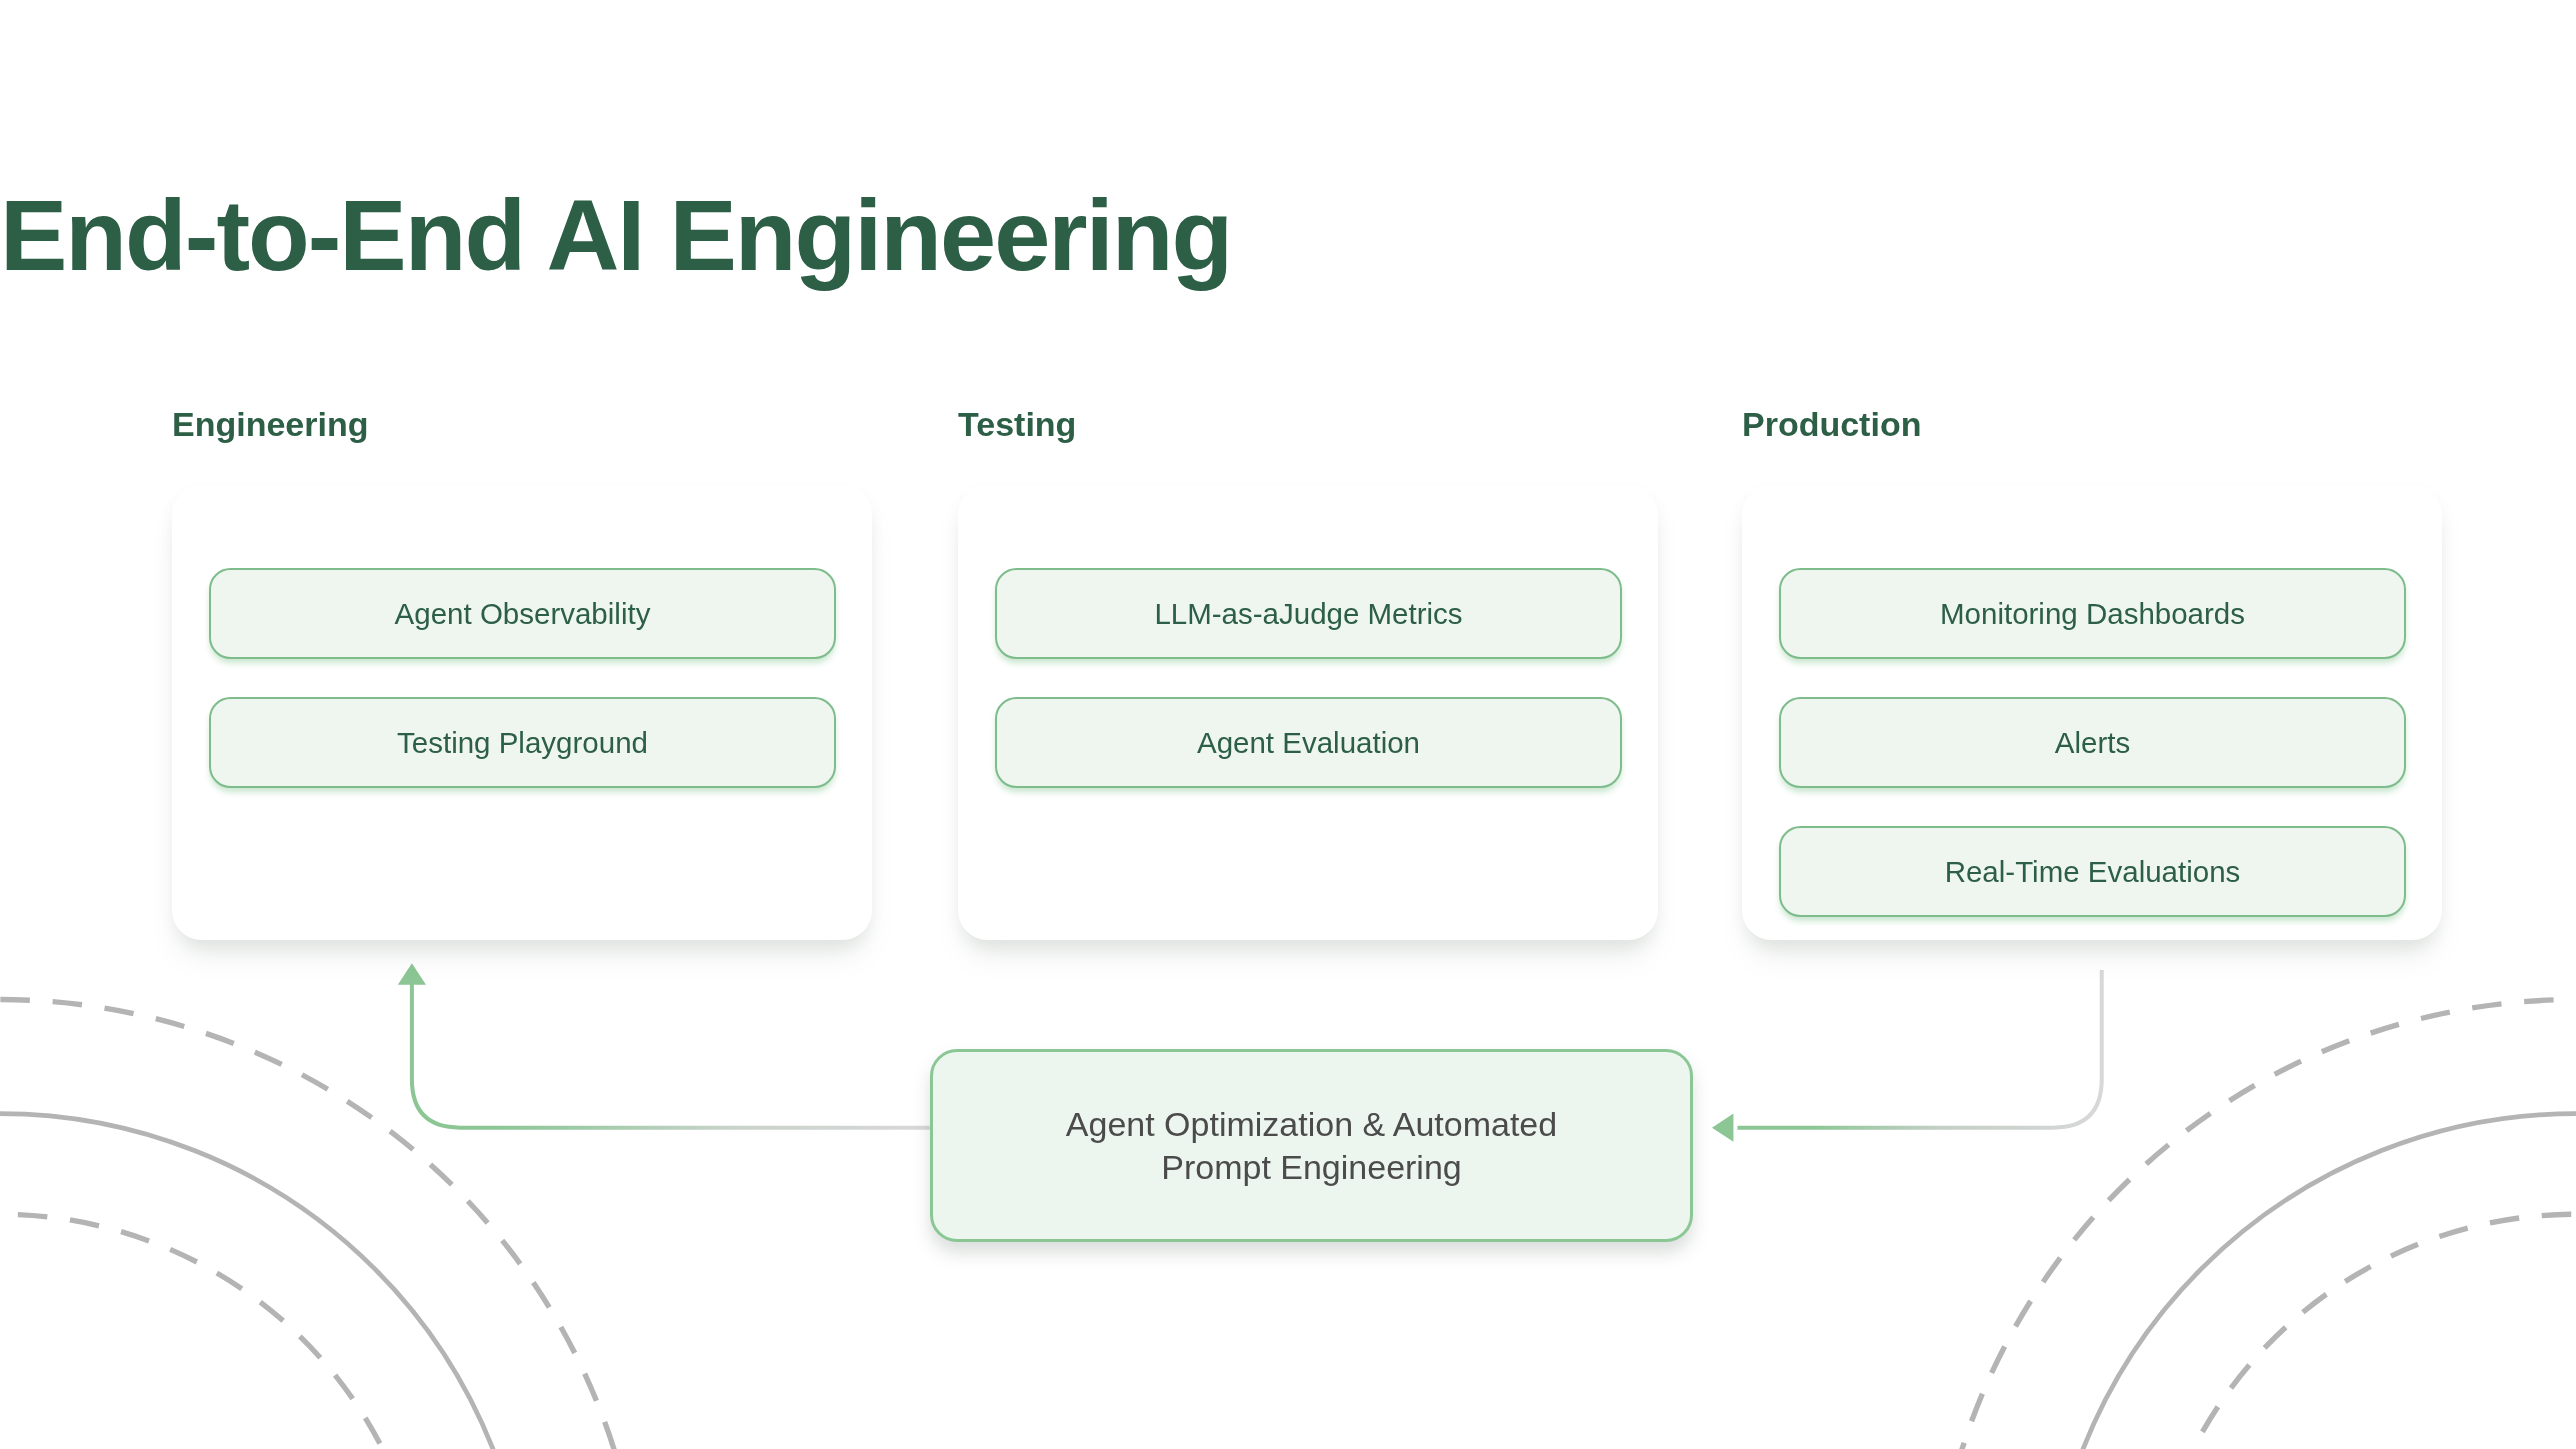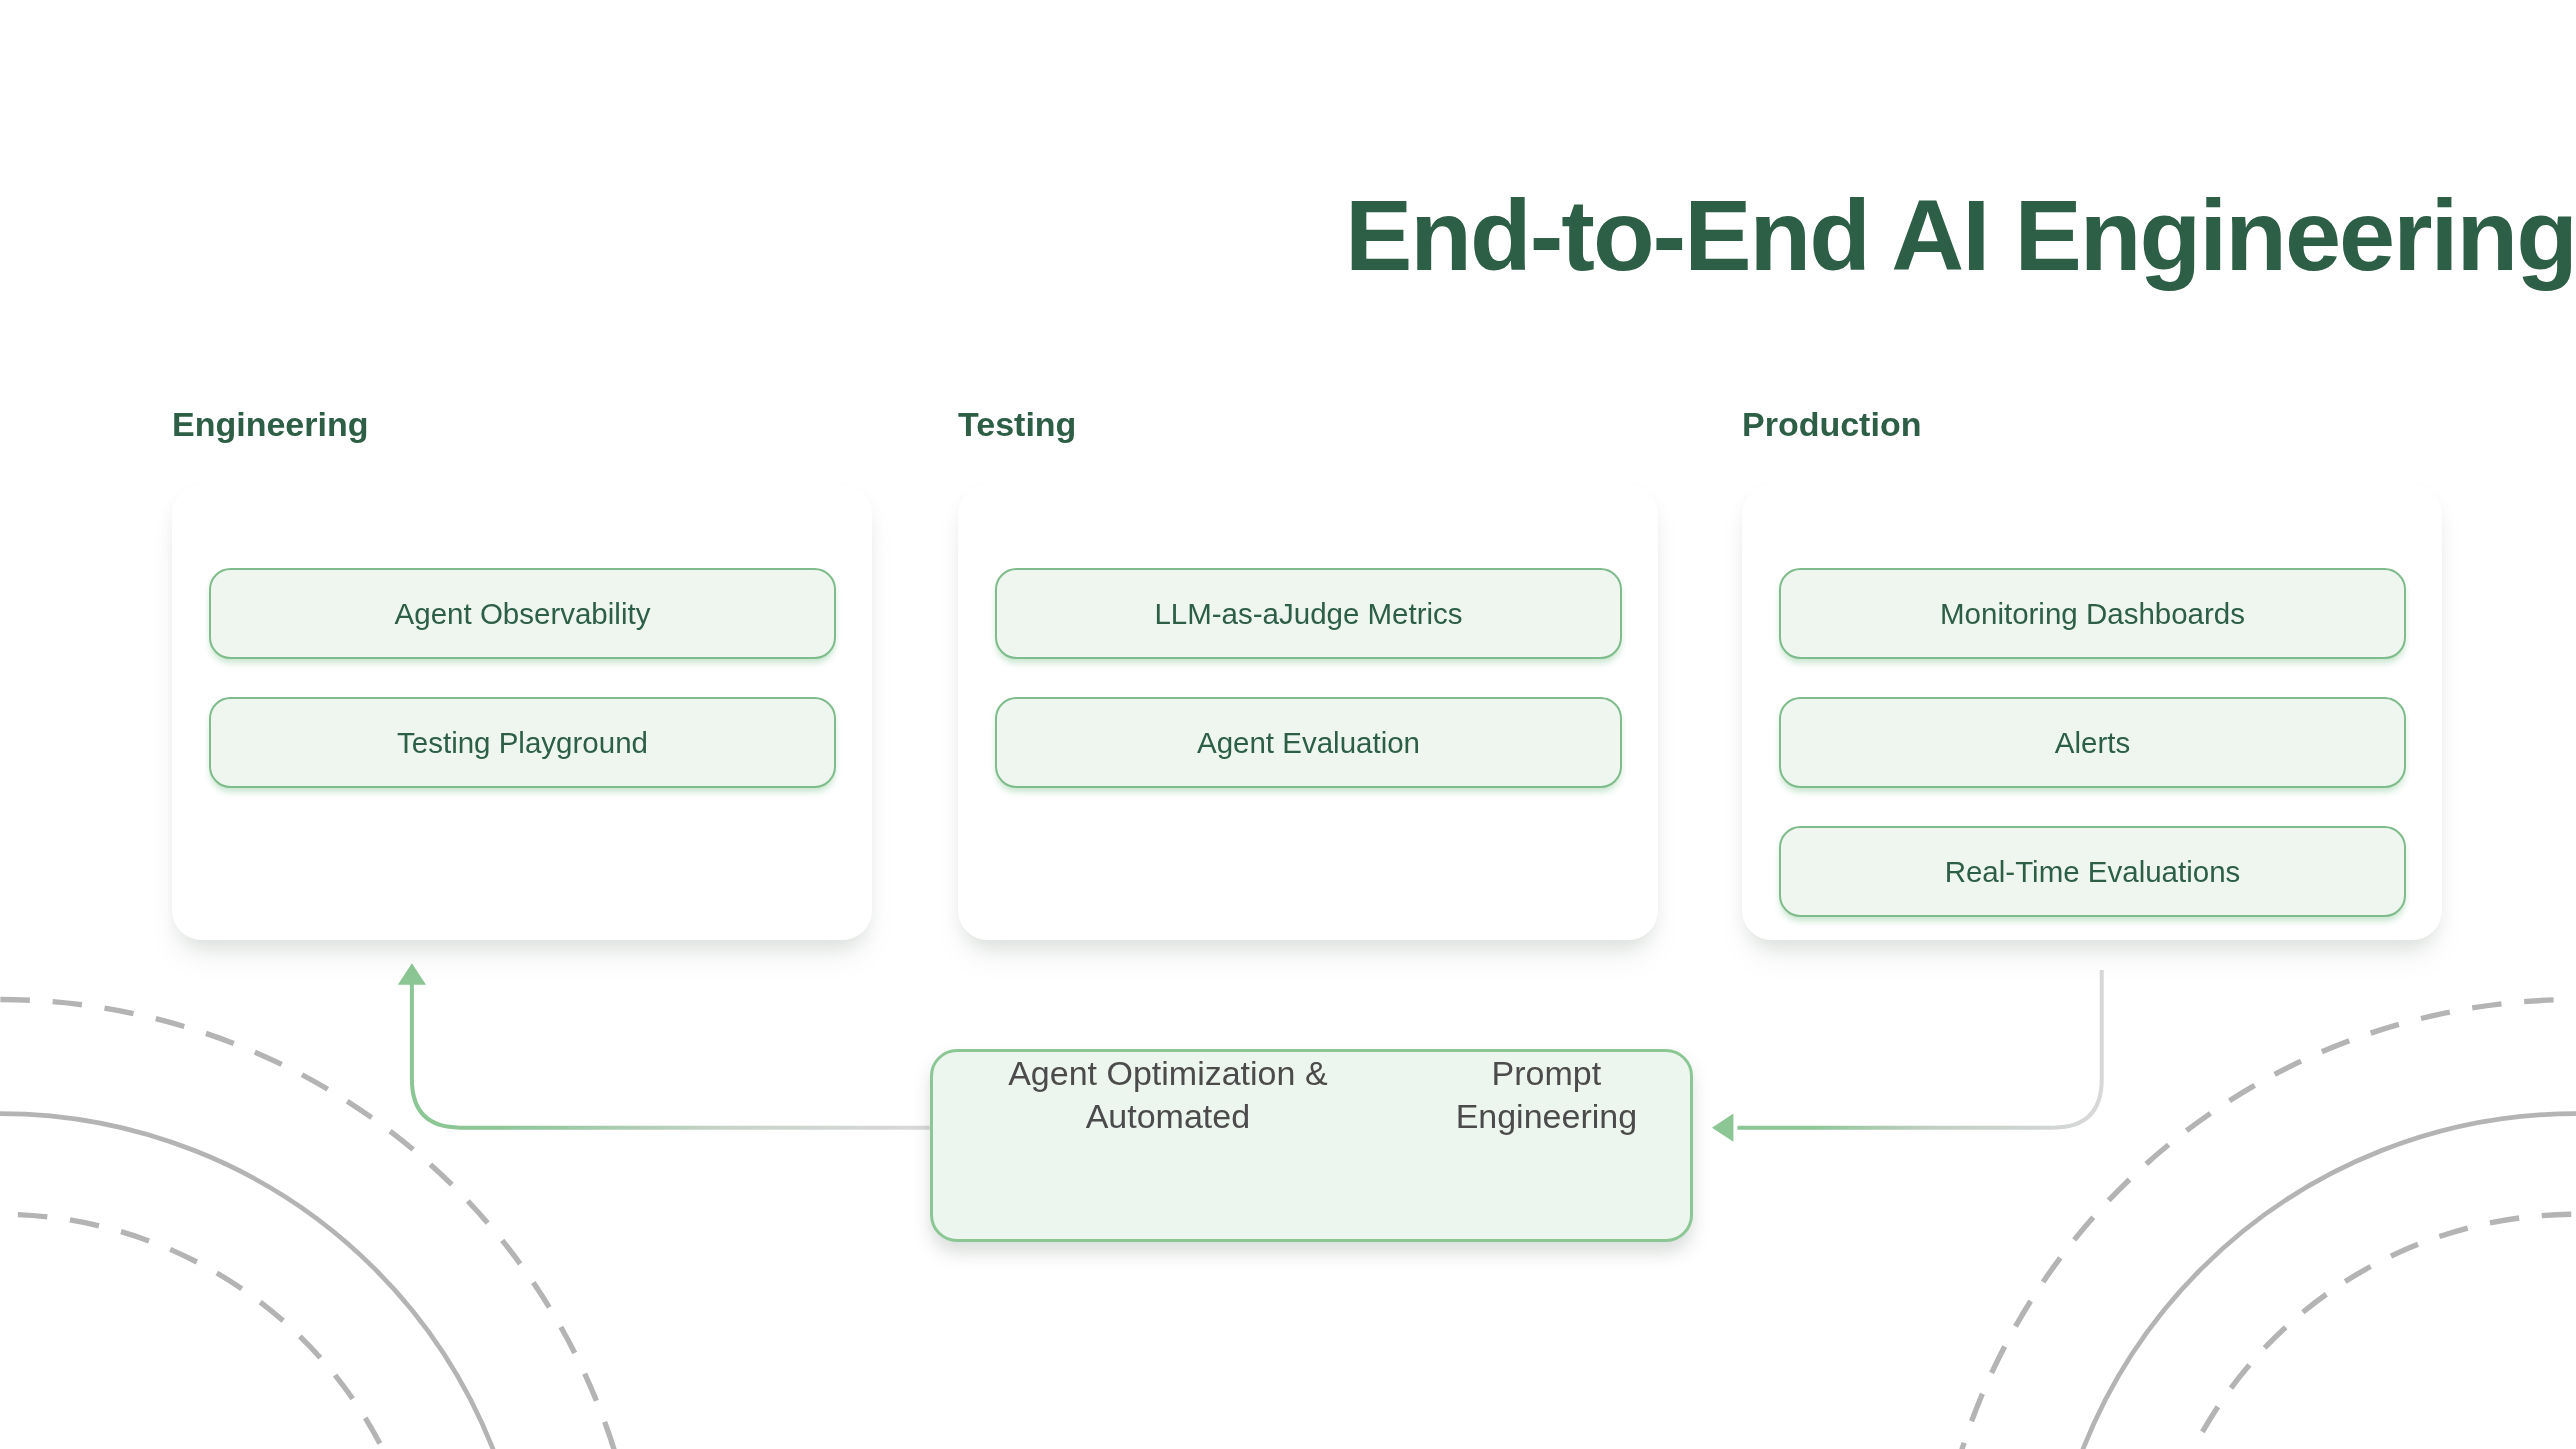--- a/index.html
+++ b/index.html
@@ -32,21 +32,21 @@
     fill: none;
     stroke-width: 6;
   }
   .arrowhead { fill: var(--accent-green, #8bc694); }
 
   .page-title {
     position: absolute;
     top: 180px;
     left: 0;
     width: 2576px;
-    text-align: right;
+    text-align: left;
     font-size: 101px;
     font-weight: 700;
     letter-spacing: -2px;
     color: var(--dark-green, #2d5e46);
     line-height: 1.1;
     margin: 0;
   }
 
   .column { position: absolute; top: 405px; width: 700px; }
   .col-development { left: 172px; }
@@ -95,21 +95,22 @@
     position: absolute;
     box-sizing: border-box;
     left: 930px;
     top: 1049px;
     width: 763px;
     height: 193px;
     background: var(--box-bg, #edf6ee);
     border: 3.4px solid var(--box-border, #8ac795);
     border-radius: 27px;
     display: flex;
-    flex-direction: row;
+    flex-direction: column;
+    align-items: center;
     justify-content: center;
     box-shadow: 0 10.7px 17.4px rgba(90, 110, 95, 0.22);
   }
   .feedback-line {
     font-size: 34px;
     font-weight: 500;
     color: var(--box-text, #4b4b4b);
     line-height: 43px;
     text-align: center;
   }

